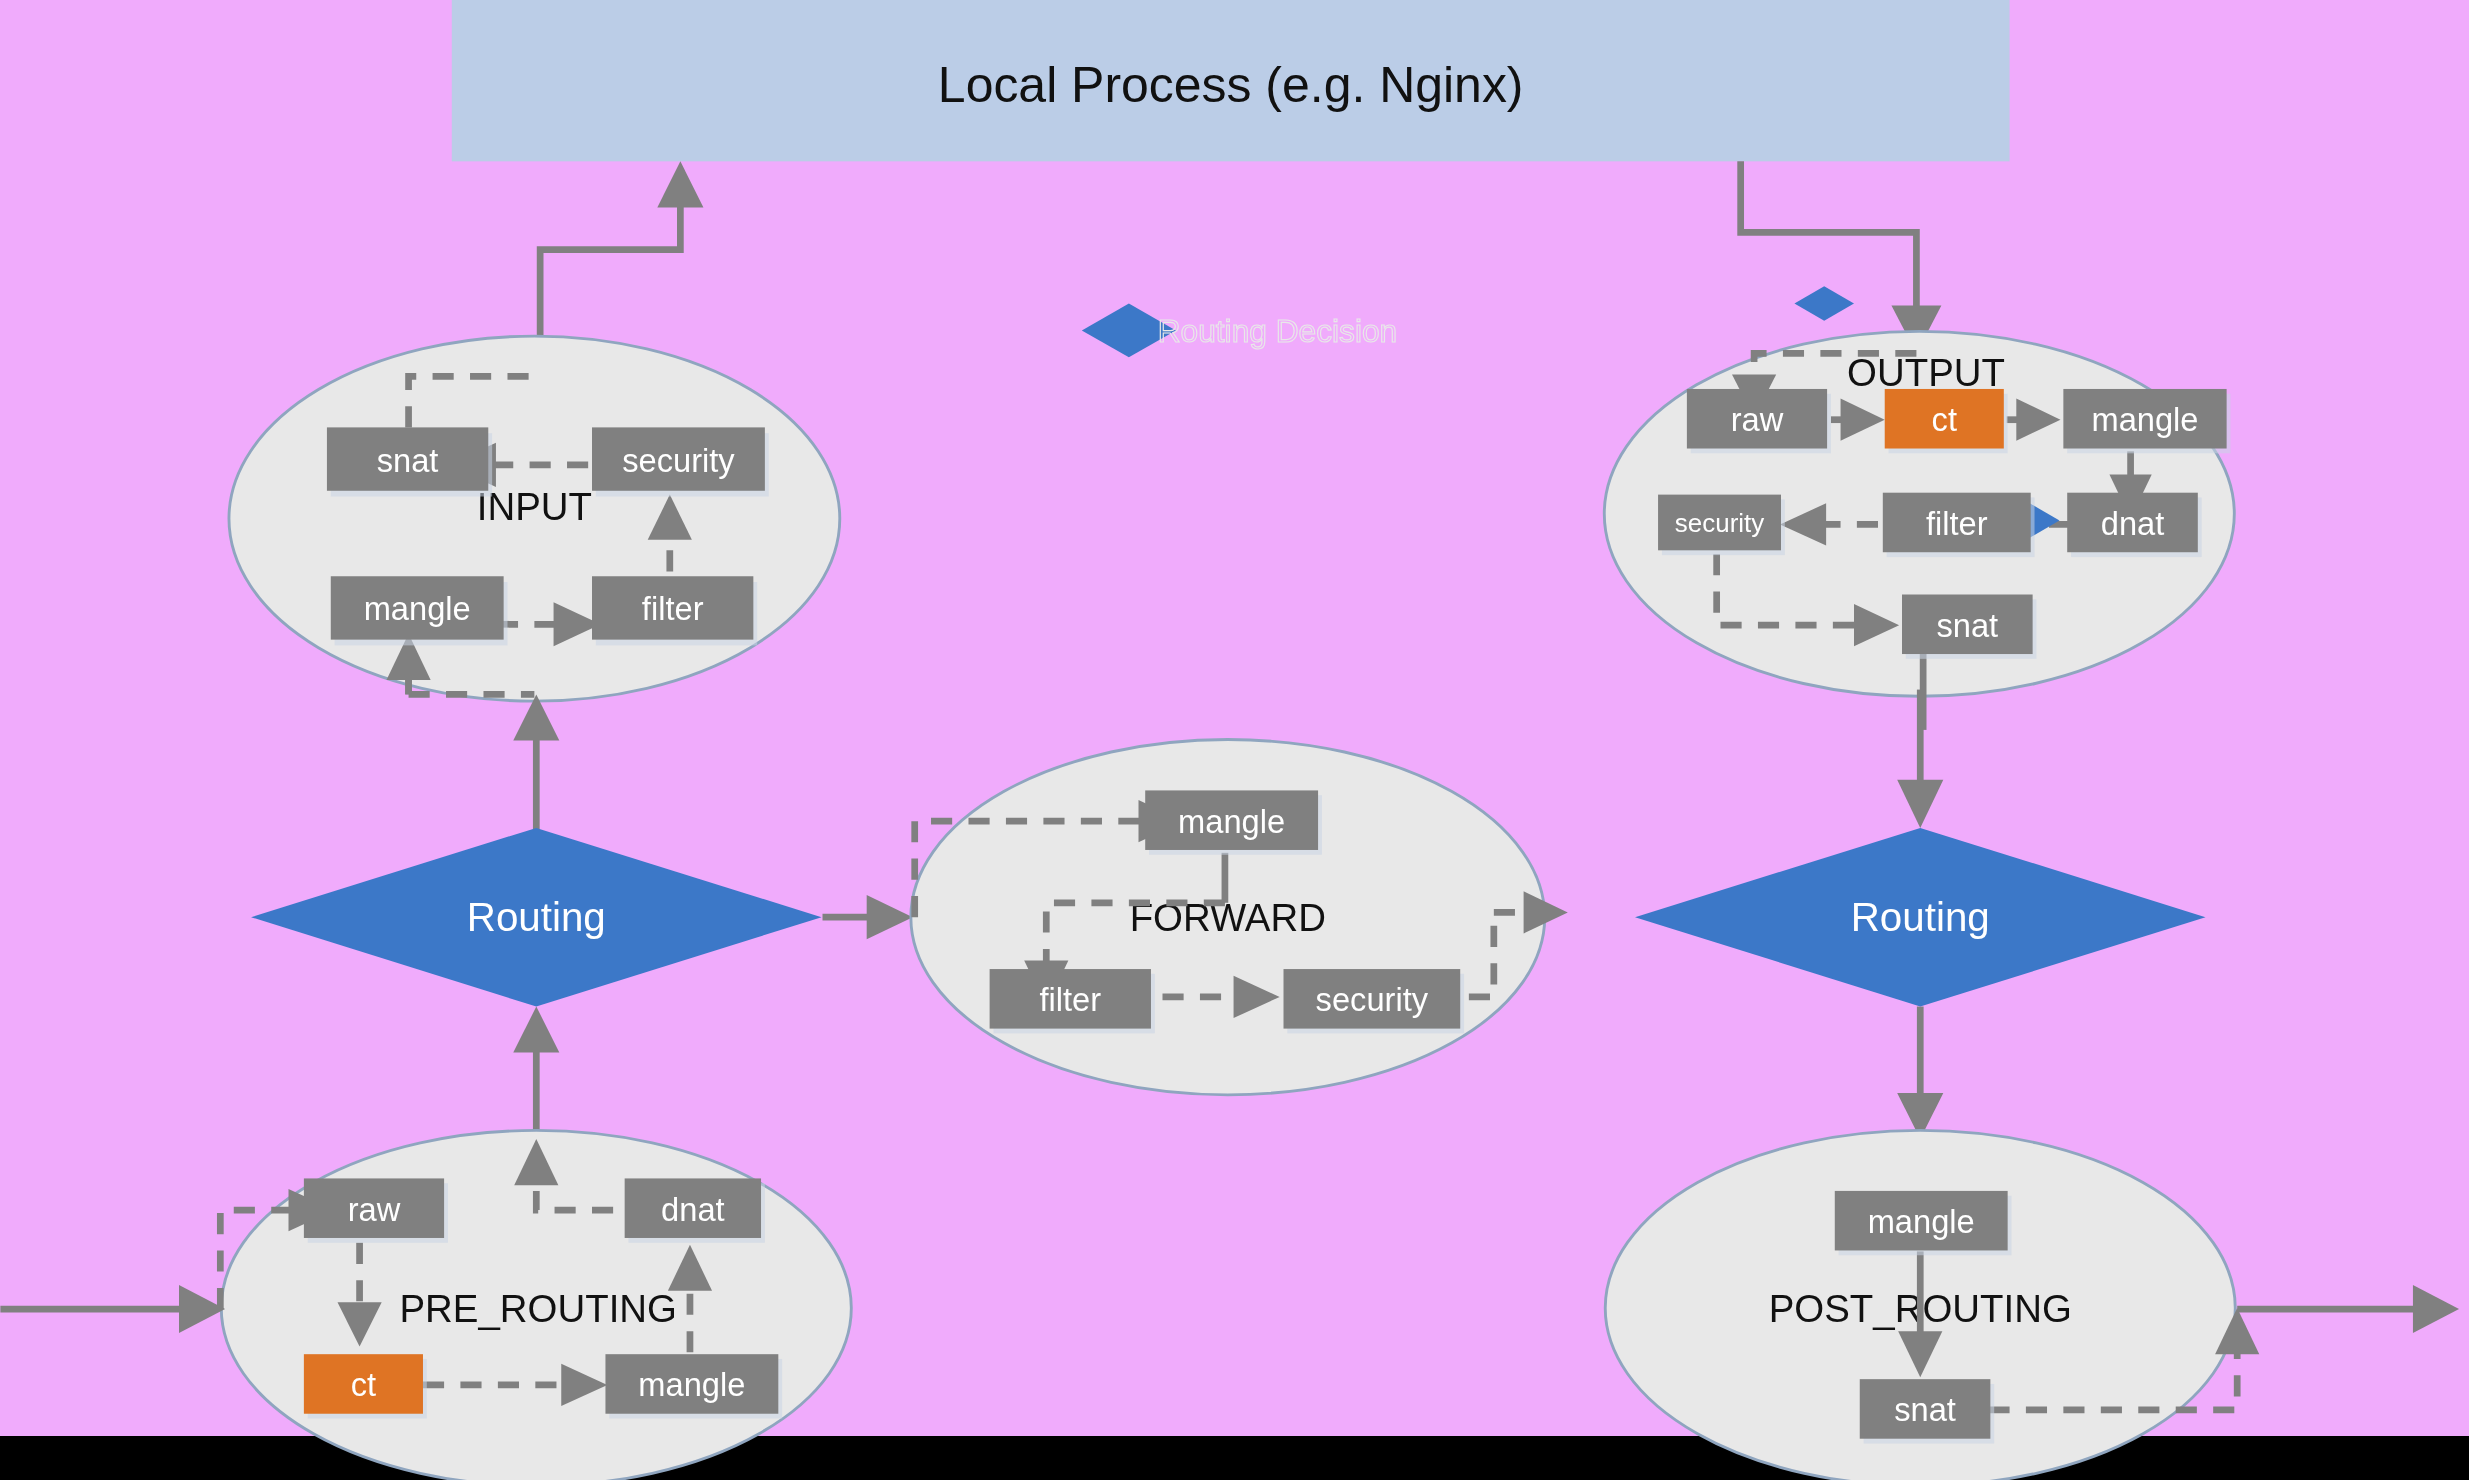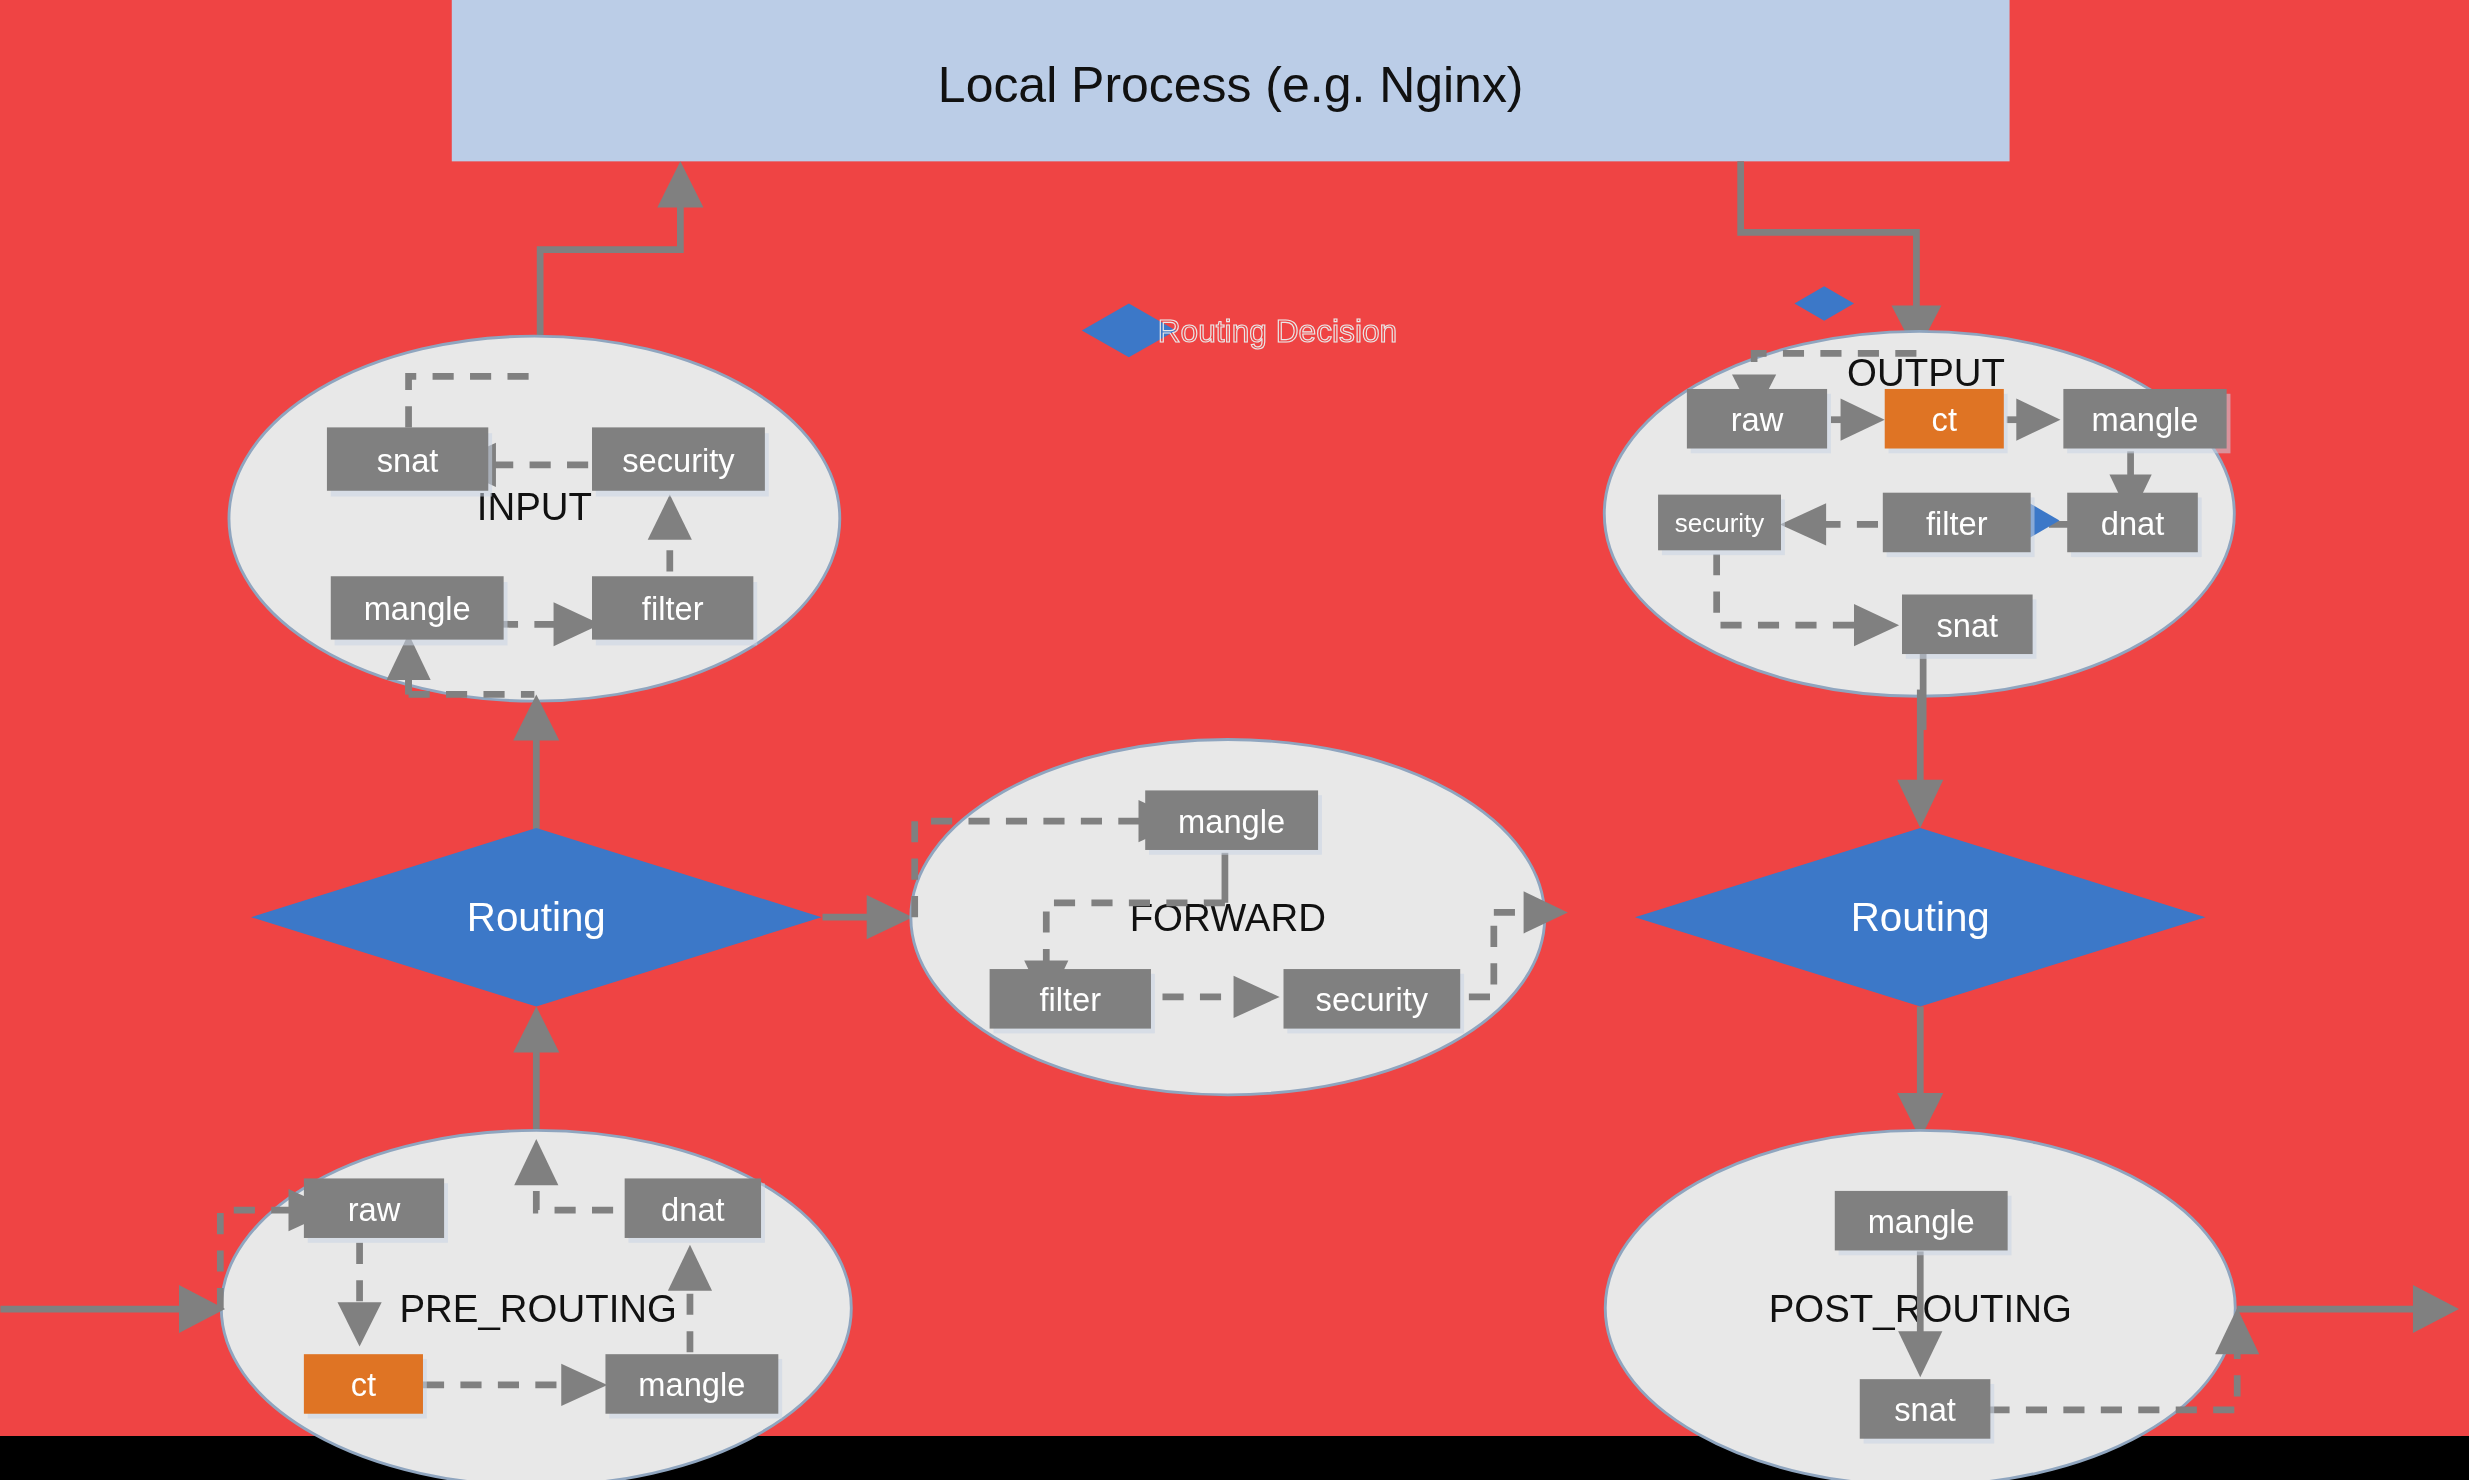--- a/index.html
+++ b/index.html
@@ -10,21 +10,21 @@
   body {
     width: 2470px;
     height: 1480px;
     overflow: hidden;
     font-family: "Liberation Sans", sans-serif;
   }
   #stage {
     position: relative;
     width: 2470px;
     height: 1436px;
-    background: #ef4444;
+    background: #f0abfc;
   }
   svg#diagram {
     position: absolute;
     left: 0;
     top: 0;
     width: 2470px;
     height: 1480px;
     display: block;
   }
   .ellipse-shape {

